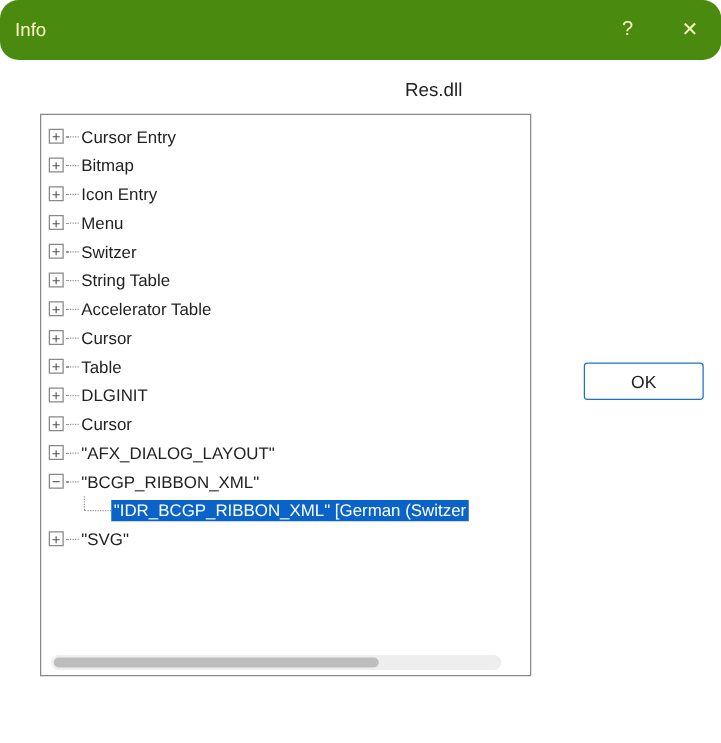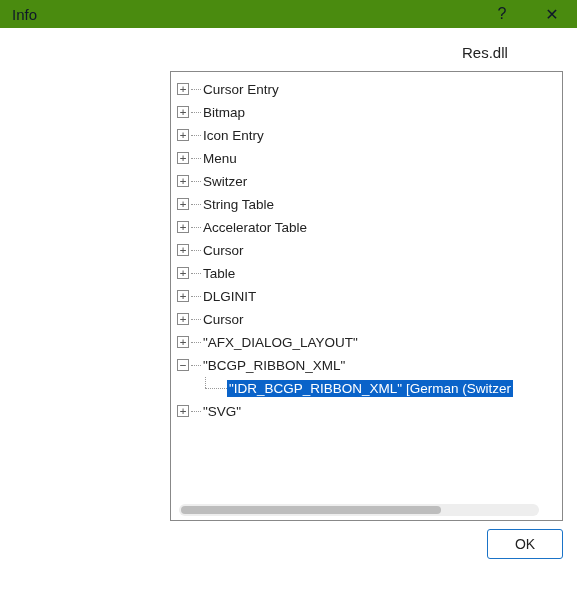--- a/index.html
+++ b/index.html
@@ -7,52 +7,53 @@
   body {
     font-family: "Segoe UI", Tahoma, sans-serif;
     font-size: 13px;
     background: #fff;
     width: 577px;
     height: 594px;
     overflow: hidden;
   }
   .titlebar {
     background: #4a8b0f;
-    height: 28px;
-    display: flex;
-    align-items: center;
-    color: #0f172a;
+    height: 48px;
+    display: flex;
+    align-items: center;
+    color: #fef9c3;
     font-size: 15px;
     padding: 0 0 0 12px;
+    border-radius: 15px;
   }
   .titlebar .title { flex: 1; }
   .titlebar .tbtn {
     width: 50px;
     height: 36px;
     display: flex;
     align-items: center;
     justify-content: center;
     font-size: 16px;
     cursor: pointer;
   }
   .content {
     padding: 14px 14px 0 14px;
     display: flex;
-    flex-direction: column;
-    align-items: flex-end;
+    align-items: center;
+    gap: 14px;
   }
   .leftcol { flex: 1; }
   .topline {
     font-size: 15px;
     color: #222;
     line-height: 1.5;
     margin-bottom: 6px;
   }
   .ok-btn {
-    width: 76px;
+    width: 96px;
     height: 30px;
     border: 1px solid #1a73c7;
     background: #fff;
     border-radius: 3px;
     color: #222;
     font-size: 14px;
     cursor: pointer;
     margin-top: 8px;
   }
   .treebox {

